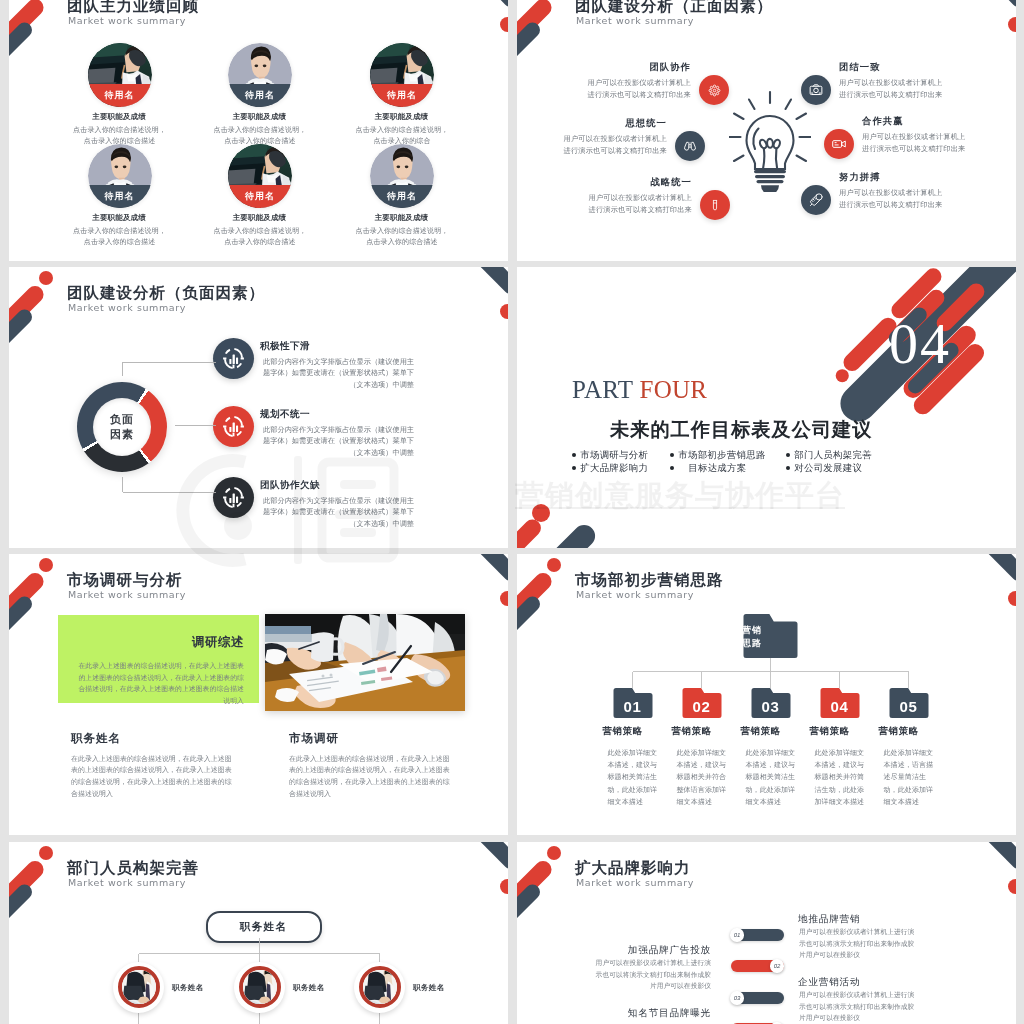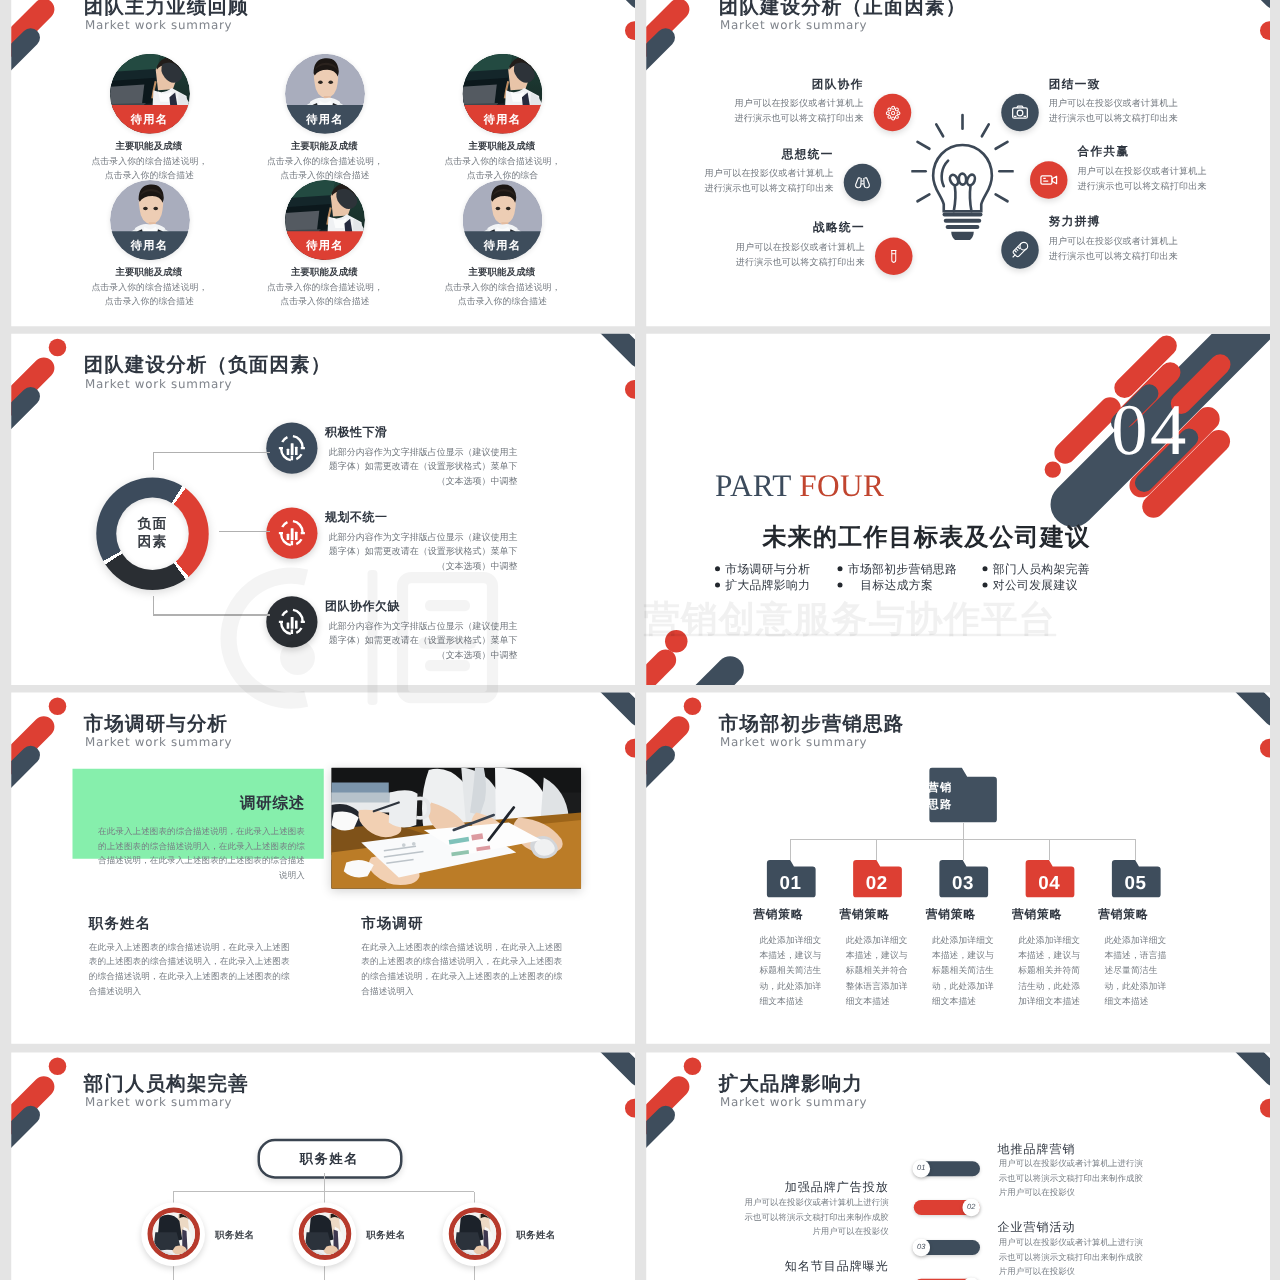--- a/index.html
+++ b/index.html
@@ -99,22 +99,22 @@
      font-size:25px;letter-spacing:.3px;}
   .s4part .p1{color:#3c4b5c;} .s4part .p2{color:#c1452f;}
   .s4head{position:absolute;font-size:19.2px;font-weight:bold;color:#23282e;letter-spacing:1px;margin-left:40px;}
   .s4bul{position:absolute;width:330px;height:30px;}
   .s4bul .bi{position:absolute;font-size:9.4px;color:#2f3640;line-height:14px;
      display:flex;align-items:center;letter-spacing:.35px;white-space:nowrap;}
   .s4bul .bi i{width:4.2px;height:4.2px;border-radius:50%;background:#23282e;
      margin-right:4px;flex:0 0 auto;}
 
   
-  .s5panel{position:absolute;left:49px;top:61px;width:201px;height:72px;
-     background:#86efac;}
+  .s5panel{position:absolute;left:49px;top:61px;width:201px;height:88px;
+     background:#bef264;}
   .s5ptitle{position:absolute;right:15px;top:19px;font-size:12.4px;font-weight:bold;
      color:#2f3640;letter-spacing:.6px;}
   .s5ptext{position:absolute;left:17px;right:15px;top:45px;font-size:6.8px;
      line-height:11.6px;color:#767c83;text-align:right;letter-spacing:.1px;}
   .s5photo{position:absolute;left:255.6px;top:60px;width:200px;height:97px;
      overflow:hidden;box-shadow:0 2px 8px rgba(0,0,0,.18);}
   .s5cols{position:absolute;left:0;top:0;width:500px;height:281px;}
   .s5ct{position:absolute;font-size:11.5px;font-weight:bold;color:#2f3640;letter-spacing:1px;}
   .s5cx{position:absolute;width:167px;font-size:6.9px;line-height:11.7px;color:#767c83;
      letter-spacing:.1px;}

